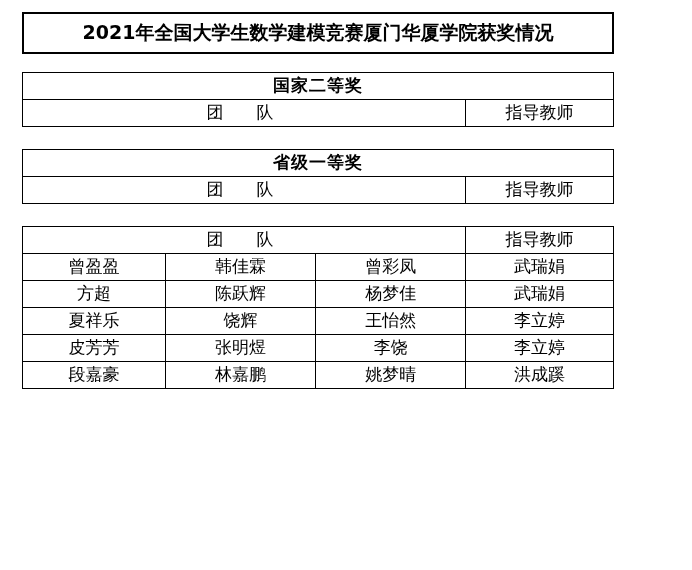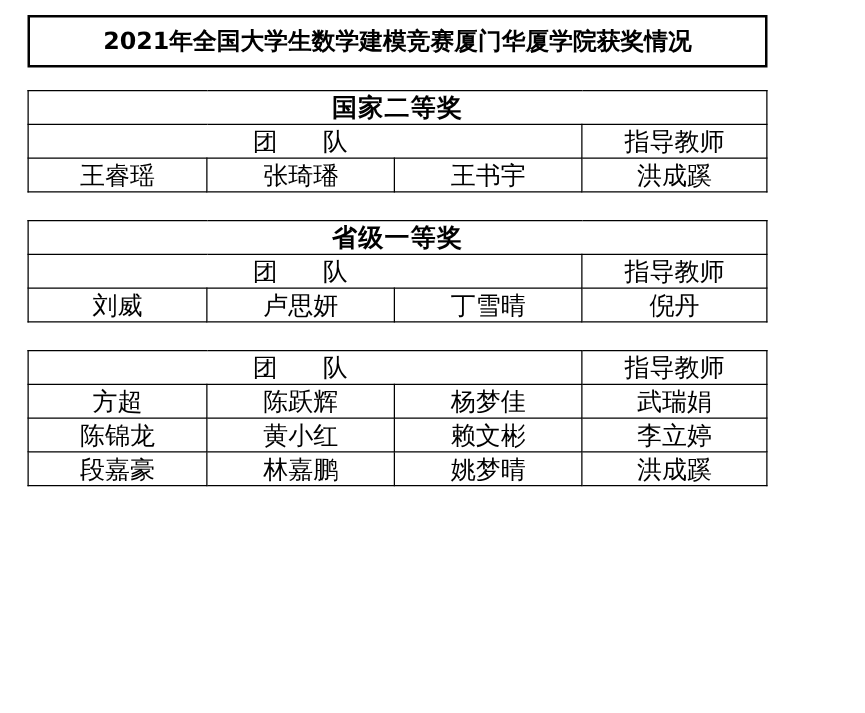--- a/index.html
+++ b/index.html
@@ -42,21 +42,21 @@
     border-collapse: collapse;
     width: 100%;
     table-layout: fixed;
     margin-bottom: 22px;
   }
   table.awards td {
     border: 1px solid #000;
     height: 24px;
     text-align: center;
     vertical-align: middle;
-    font-size: 20px;
+    font-size: 17px;
     padding: 1px 14px;
     line-height: 1.15;
     font-family: "DejaVu Sans", "Liberation Sans", sans-serif;
   }
   td.section-title {
     font-weight: bold;
     font-size: 15px;
     letter-spacing: 1px;
   }
   td.group-head {
@@ -84,75 +84,75 @@
       <col style="width:25.0%">
     </colgroup>
     <tbody>
       <tr>
         <td class="section-title" colspan="4">国家二等奖</td>
       </tr>
       <tr>
         <td class="group-head" colspan="3">团　队</td>
         <td class="teacher-head">指导教师</td>
       </tr>
-      <tr>
-        <td>王睿瑶</td>
-        <td>张琦璠</td>
-        <td>王书宇</td>
-        <td>洪成蹊</td>
-      </tr>
     </tbody>
   </table>
 
   <table class="awards">
     <colgroup>
       <col style="width:24.2%">
       <col style="width:25.4%">
       <col style="width:25.4%">
       <col style="width:25.0%">
     </colgroup>
     <tbody>
       <tr>
         <td class="section-title" colspan="4">省级一等奖</td>
       </tr>
       <tr>
         <td class="group-head" colspan="3">团　队</td>
         <td class="teacher-head">指导教师</td>
       </tr>
-      <tr>
-        <td>刘威</td>
-        <td>卢思妍</td>
-        <td>丁雪晴</td>
-        <td>倪丹</td>
-      </tr>
     </tbody>
   </table>
 
   <table class="awards">
     <colgroup>
       <col style="width:24.2%">
       <col style="width:25.4%">
       <col style="width:25.4%">
       <col style="width:25.0%">
     </colgroup>
     <tbody>
       <tr>
         <td class="group-head" colspan="3">团　队</td>
         <td class="teacher-head">指导教师</td>
       </tr>
       <tr>
+        <td>曾盈盈</td>
+        <td>韩佳霖</td>
+        <td>曾彩凤</td>
+        <td>武瑞娟</td>
+      </tr>
+      <tr>
         <td>方超</td>
         <td>陈跃辉</td>
         <td>杨梦佳</td>
         <td>武瑞娟</td>
       </tr>
       <tr>
-        <td>陈锦龙</td>
-        <td>黄小红</td>
-        <td>赖文彬</td>
+        <td>夏祥乐</td>
+        <td>饶辉</td>
+        <td>王怡然</td>
+        <td>李立婷</td>
+      </tr>
+      <tr>
+        <td>皮芳芳</td>
+        <td>张明煜</td>
+        <td>李饶</td>
         <td>李立婷</td>
       </tr>
       <tr>
         <td>段嘉豪</td>
         <td>林嘉鹏</td>
         <td>姚梦晴</td>
         <td>洪成蹊</td>
       </tr>
     </tbody>
   </table>

